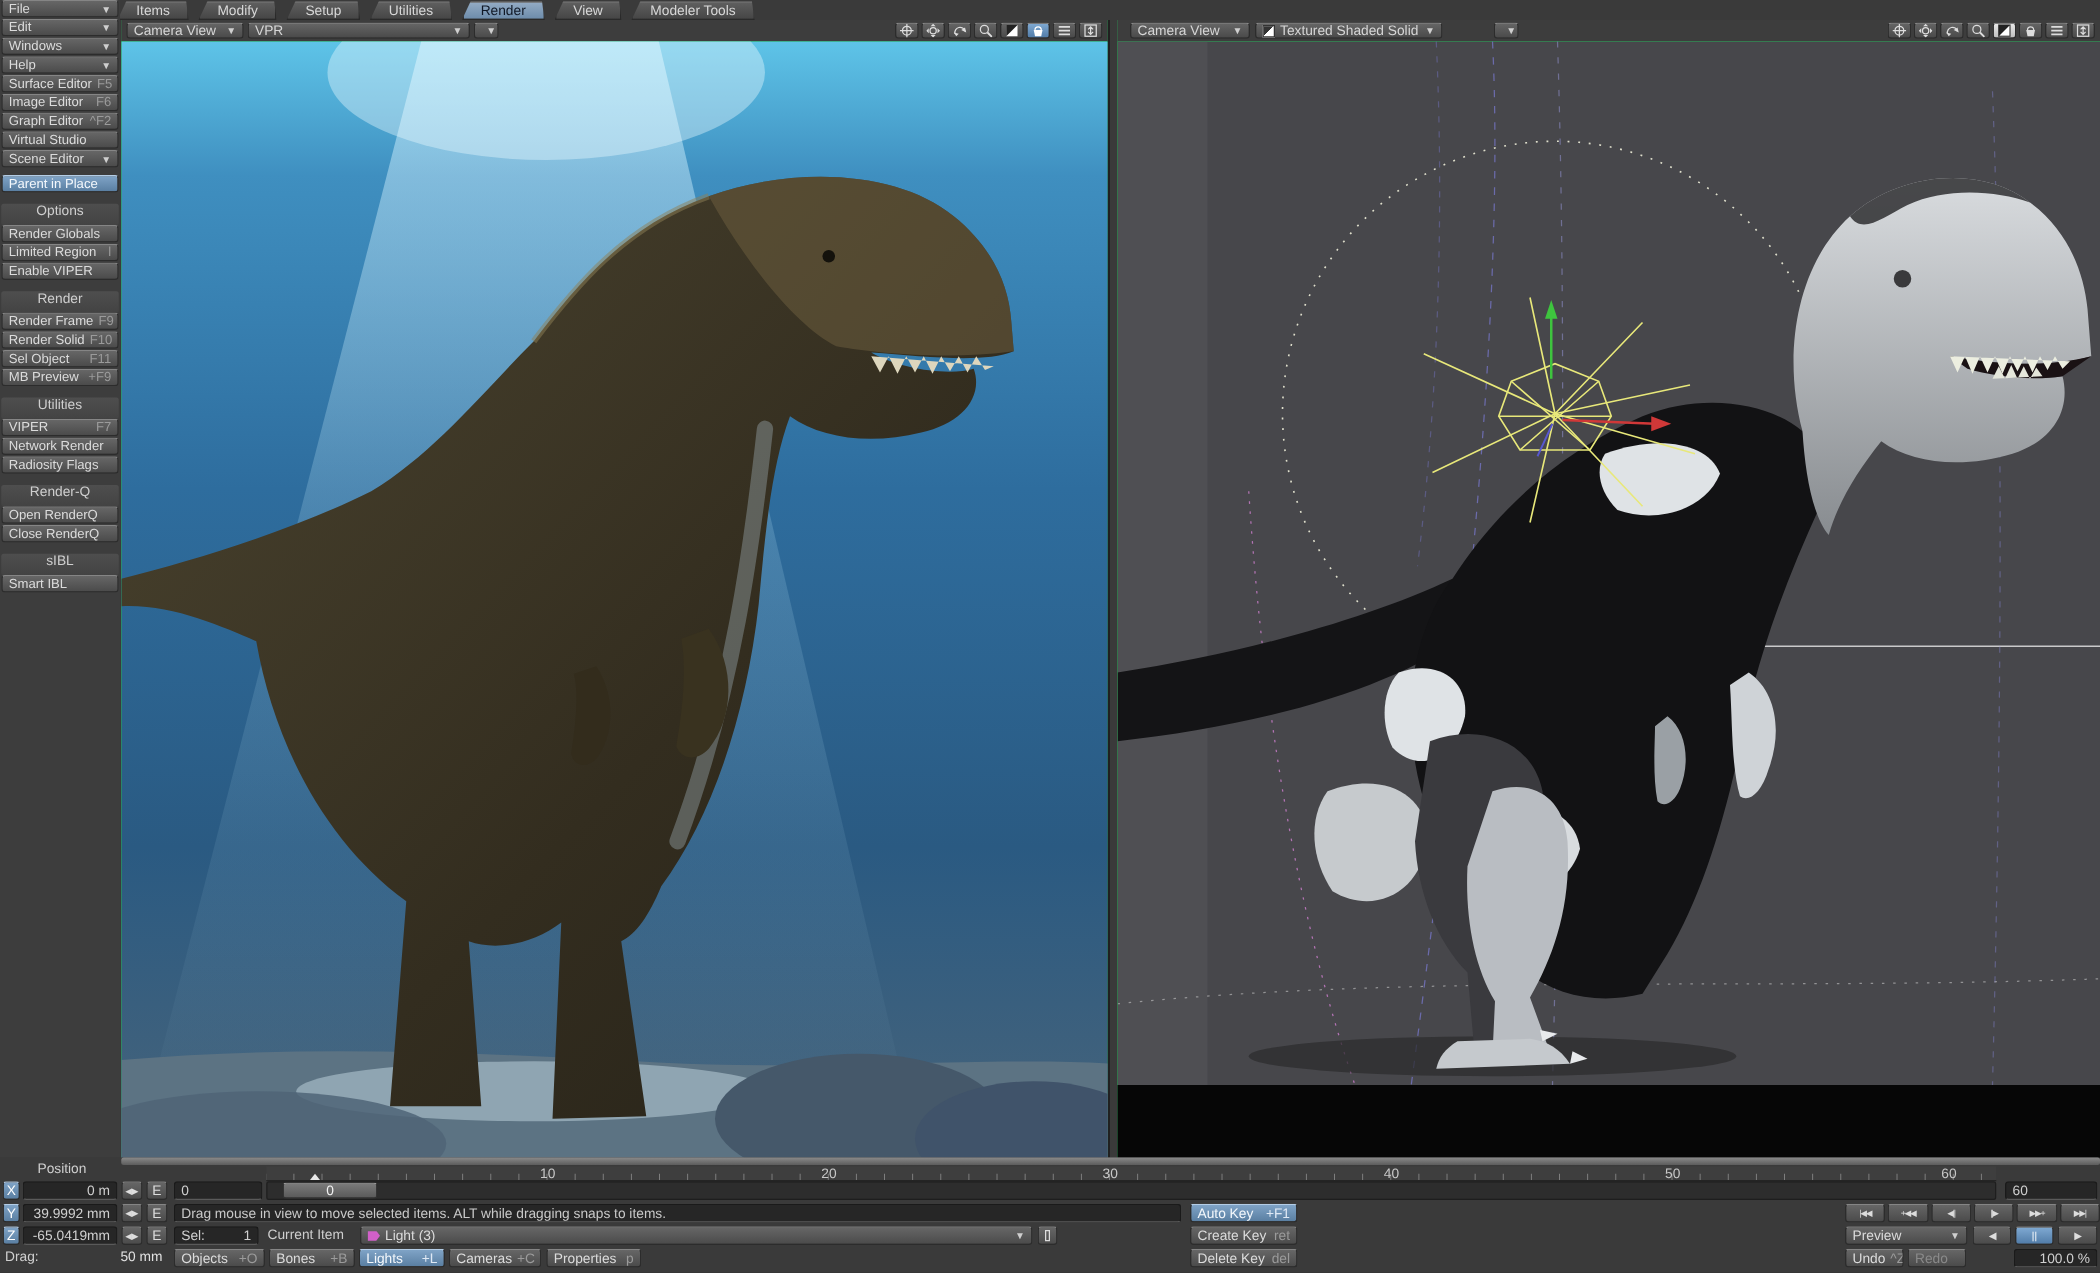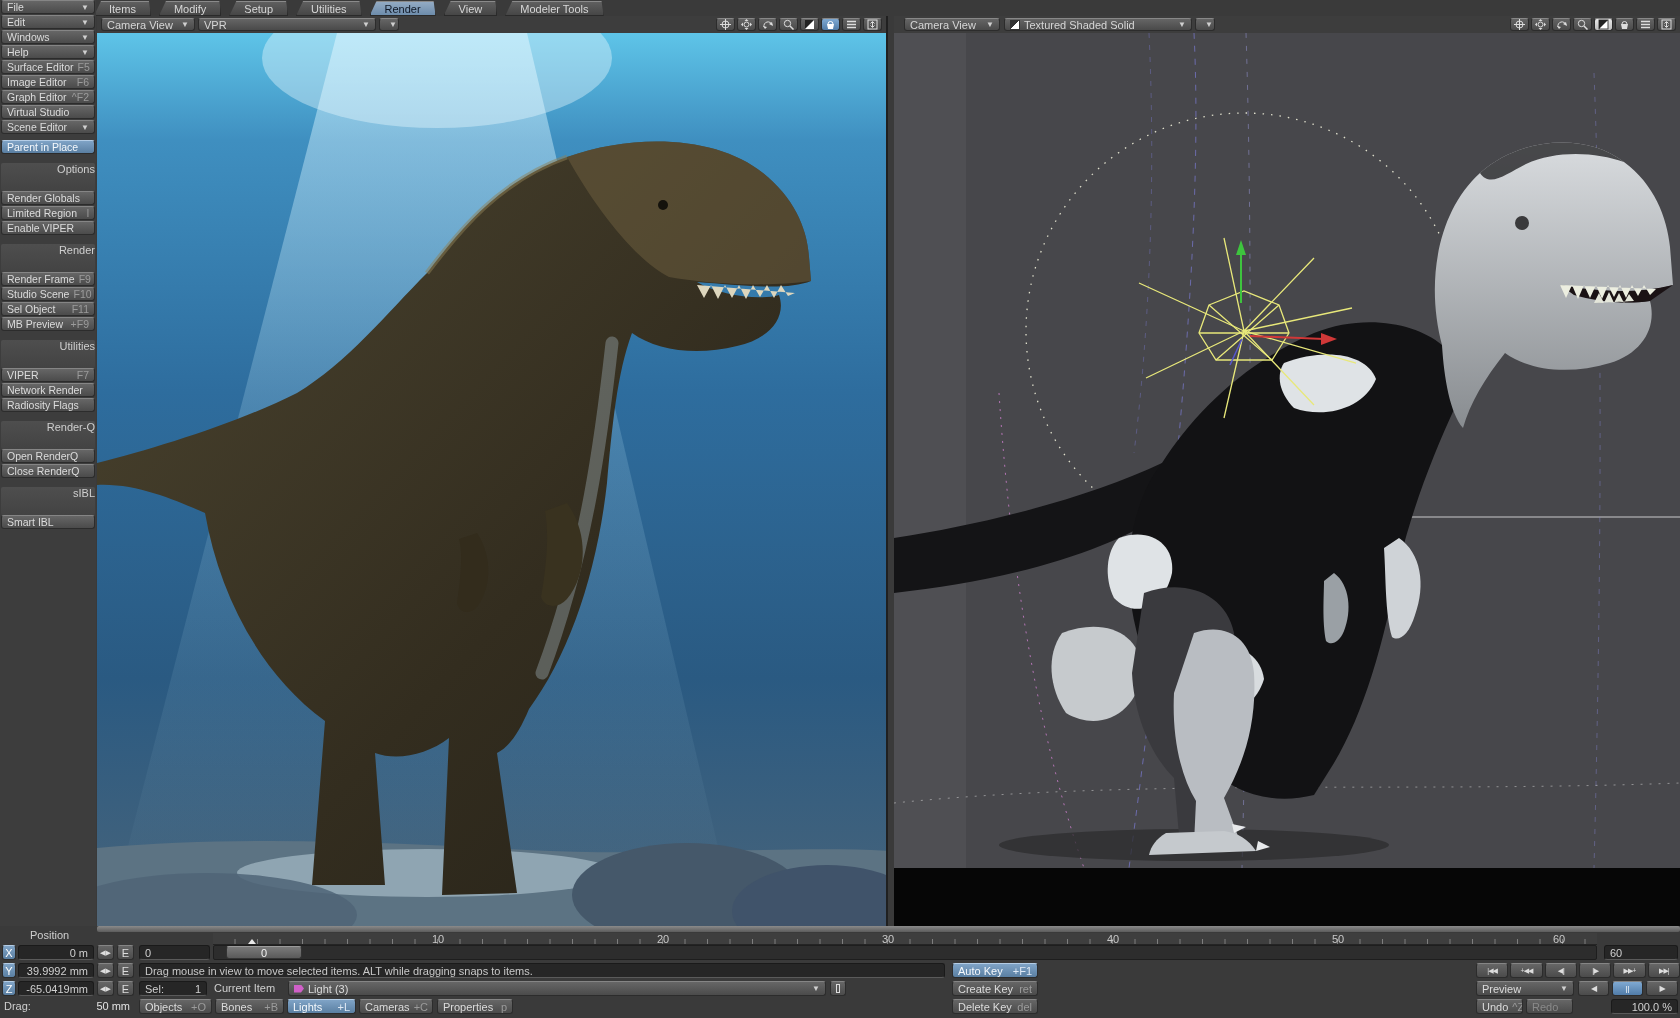--- a/index.html
+++ b/index.html
@@ -10,21 +10,21 @@
   
   .btn { background:linear-gradient(#666,#4b4b4b); border:1px solid #2c2c2c; border-top-color:#858585;
          border-radius:3px; color:#dcdcdc; display:flex; align-items:center; padding:0 5px; height:14px;
          white-space:nowrap; overflow:hidden; }
   .btn .sc { margin-left:auto; color:#9b9b9b; padding-left:4px; }
   .btn.blue { background:linear-gradient(#7fa3c6,#5a7fa2); border-top-color:#b4cde6; color:#f4f8fc; }
   .field { background:#262626; border:1px solid #1a1a1a; border-bottom-color:#5a5a5a; border-radius:3px;
            color:#d0d0d0; display:flex; align-items:center; padding:0 5px; height:15px; }
   .field.num { justify-content:flex-end; }
   .chev { font-size:8px; color:#cfcfcf; margin-left:auto; padding-left:4px; }
-  .hdrlabel { text-align:right; color:#cfcfcf; height:28px; line-height:13px;
+  .hdrlabel { text-align:center; color:#cfcfcf; height:17px; line-height:13px;
               background:linear-gradient(#4e4e4e,#434343); border-radius:2px; }
 
   
   #tabs { position:absolute; left:98px; top:0; height:16px; display:flex; gap:12px; }
   .tab { height:15px; margin-top:1px; padding:0 14px; line-height:15px; color:#d8d8d8;
          background:linear-gradient(#5f5f5f,#464646); border:1px solid #2a2a2a; border-top-color:#8a8a8a;
          clip-path:polygon(7px 0, calc(100% - 2px) 0, 100% 100%, 0 100%); margin-left:-4px; }
   .tab.active { background:linear-gradient(#93abc4,#6d8cab); color:#101826; }
 
   
@@ -151,21 +151,21 @@
         <span>Enable VIPER</span>
       </div>
     <div class="gap8"></div>
 
     <div class="hdrlabel">Render</div>
     <div class="btn">
         <span>Render Frame</span>
         <span class="sc">F9</span>
       </div>
     <div class="btn">
-        <span>Studio Scene</span>
+        <span>Render Solid</span>
         <span class="sc">F10</span>
       </div>
     <div class="btn">
         <span>Sel Object</span>
         <span class="sc">F11</span>
       </div>
     <div class="btn">
         <span>MB Preview</span>
         <span class="sc">+F9</span>
       </div>
@@ -309,21 +309,21 @@
       </svg>
     </div>
   </div>
 
   <div class="vp" id="vpR">
     <div class="vphead">
       <div class="dd" style="left:10px;width:96px">
         <span>Camera View</span>
           <span class="chev">▼</span>
         </div>
-      <div class="dd" style="left:110px;width:188px">
+      <div class="dd" style="left:110px;width:150px">
         <span style="width:10px;height:10px;background:#fff;display:inline-block;margin-right:4px;position:relative">
           <span style="position:absolute;inset:0;border:1px solid #333;background:linear-gradient(135deg,#333 49%,#fff 50%)"></span>
           </span>
         <span>Textured Shaded Solid</span>
           <span class="chev">▼</span>
         </div>
       <div class="dd" style="left:301px;width:20px">
         <span class="chev" style="margin:0 auto">▼</span>
         </div>
       <div class="vpicons">

